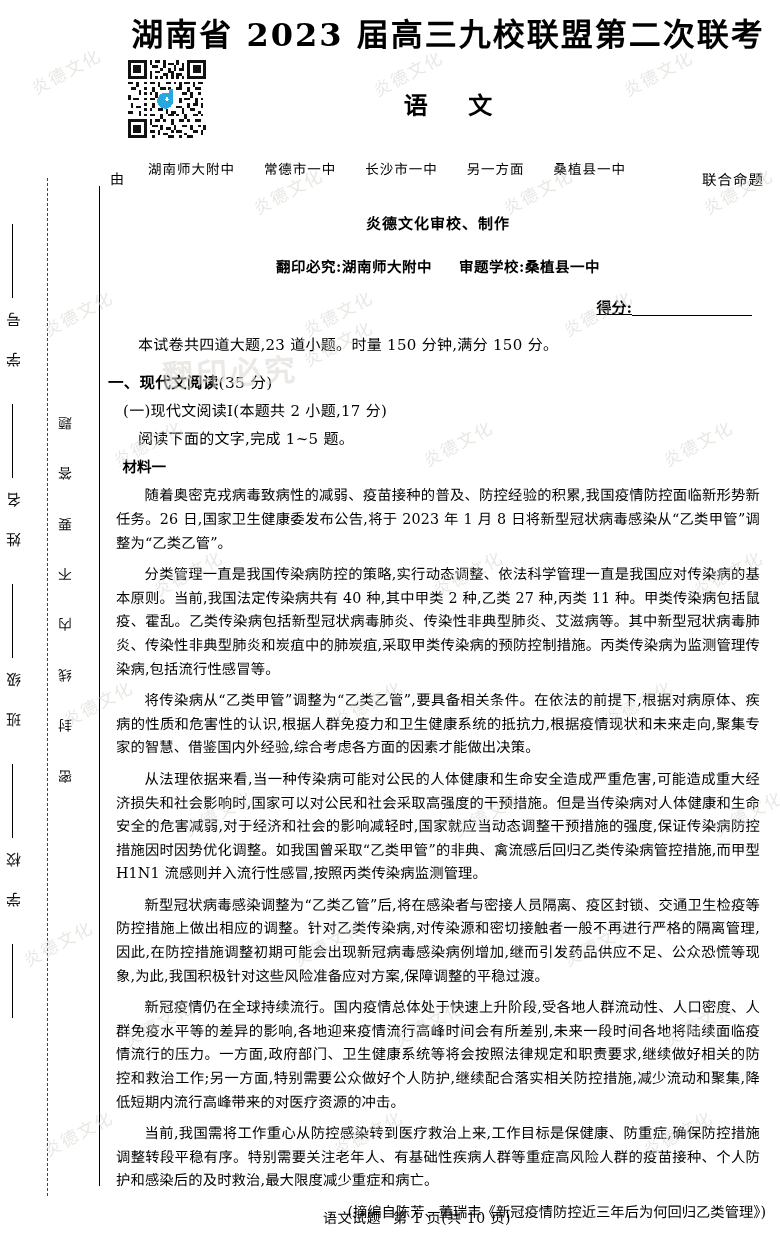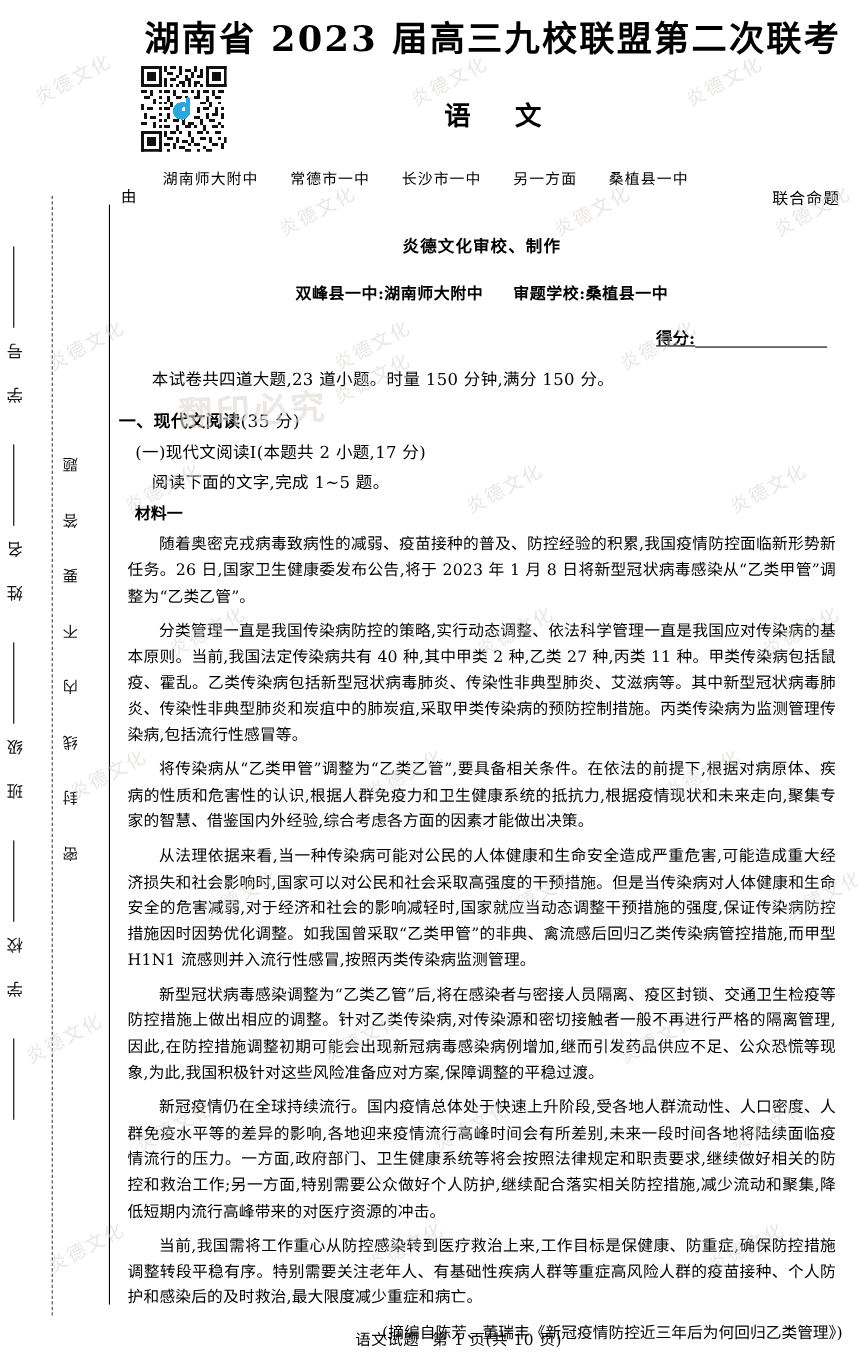--- a/index.html
+++ b/index.html
@@ -158,21 +158,21 @@
   }
   .schools-by {
     position: absolute;
     left: 2px;
     top: 22px;
     font-size: 14px;
   }
   .schools-lines {
     position: absolute;
     left: 32px;
-    top: 2px;
+    top: 8px;
     width: 488px;
   }
   .school-line {
     display: flex;
     justify-content: space-between;
     padding: 0 2px 0 8px;
     line-height: 30px;
     letter-spacing: 1px;
   }
   .school-line.row2 { padding-right: 78px; }
@@ -498,21 +498,21 @@
           <span>另一方面</span>
           <span>桑植县一中</span>
         </div>
       </div>
       <span class="schools-joint">联合命题</span>
     </div>
 
     <div class="proof-line">炎德文化审校、制作</div>
 
     <div class="maker-line">
-      <span>双峰县一中:湖南师大附中</span>
+      <span>翻印必究:湖南师大附中</span>
       <span class="gap"></span>
       <span>审题学校:桑植县一中</span>
     </div>
 
     <div class="score-row">
       <span>得分:</span><span class="score-rule"></span>
     </div>
 
     <div class="exam-note">本试卷共四道大题,23 道小题。时量 150 分钟,满分 150 分。</div>
 

